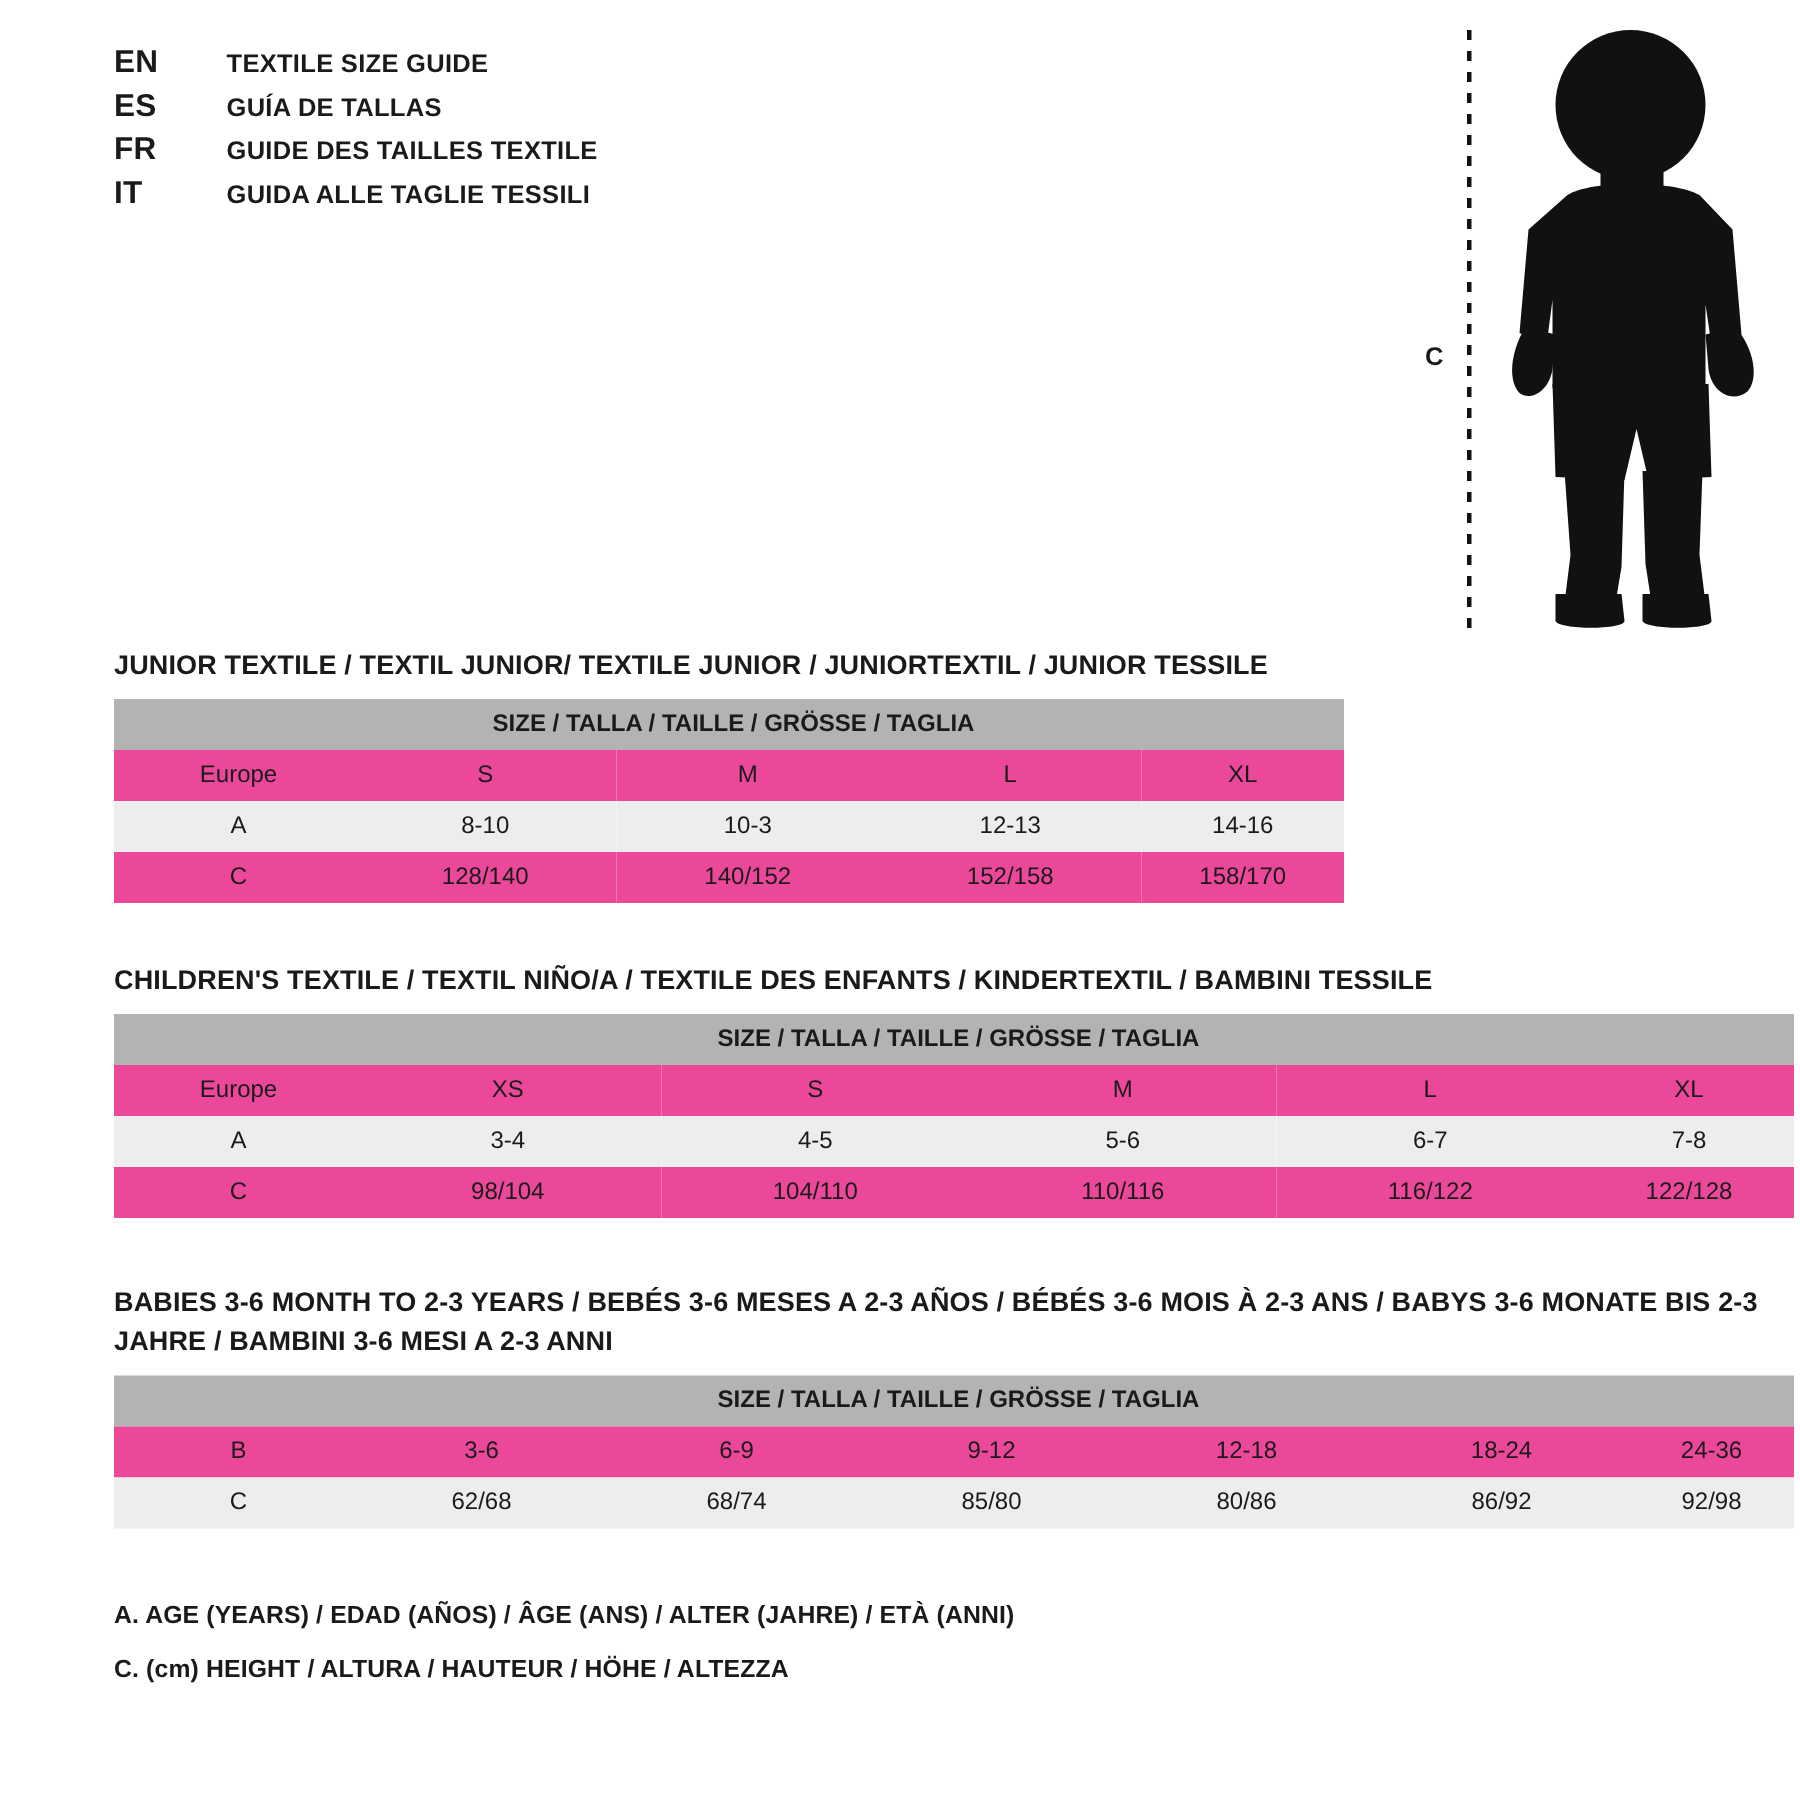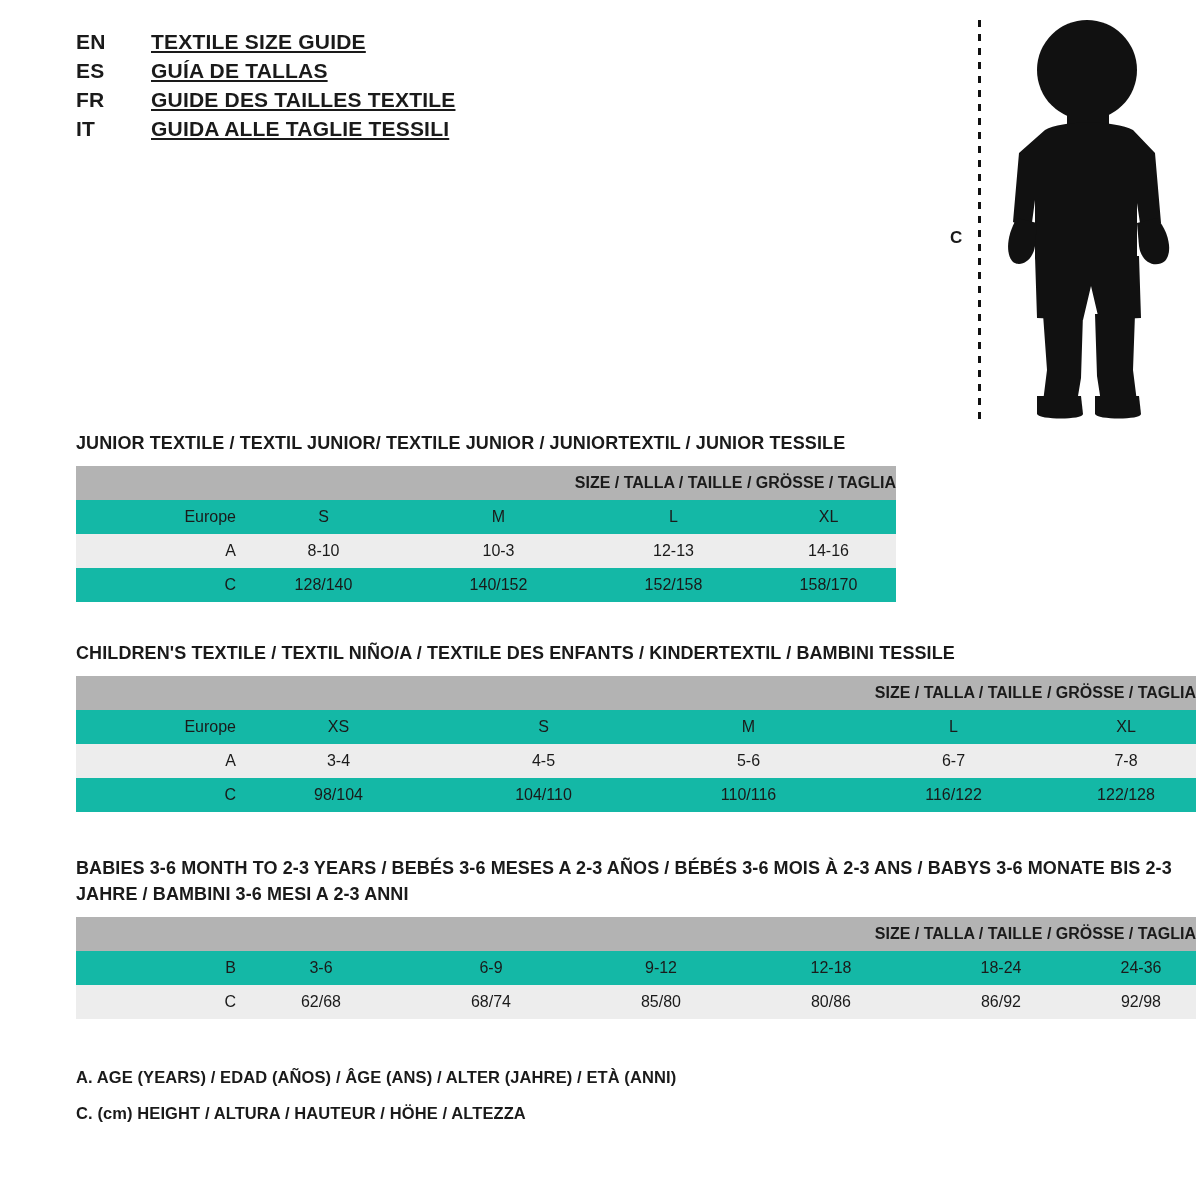--- a/index.html
+++ b/index.html
@@ -35,24 +35,23 @@
     align-items: baseline;
     margin-bottom: 5px;
   }
   .title-lang {
     width: 75px;
     font-size: 21px;
     font-weight: bold;
     letter-spacing: 0.2px;
   }
   .title-text {
-    font-size: 21px;
+    font-size: 17px;
     font-weight: bold;
     letter-spacing: 0.2px;
-    text-decoration: underline;
   }
 
   
   .figure-area {
     position: absolute;
     left: 900px;
     top: 10px;
     width: 250px;
     height: 415px;
   }
@@ -101,25 +100,25 @@
   }
   .hdr-row td {
     background: #b3b3b3;
     font-weight: bold;
     font-size: 15.5px;
   }
   .row-shade td {
     background: #ededed;
   }
   .row-plain td {
-    background: #14b8a6;
+    background: #ec4899;
   }
   .cell-label {
     padding-left: 6px !important;
-    text-align: right;
+    text-align: center;
   }
   .cell-val {
     text-align: center;
   }
 
   
   .footnotes {
     position: absolute;
     left: 40px;
     top: 1068px;

